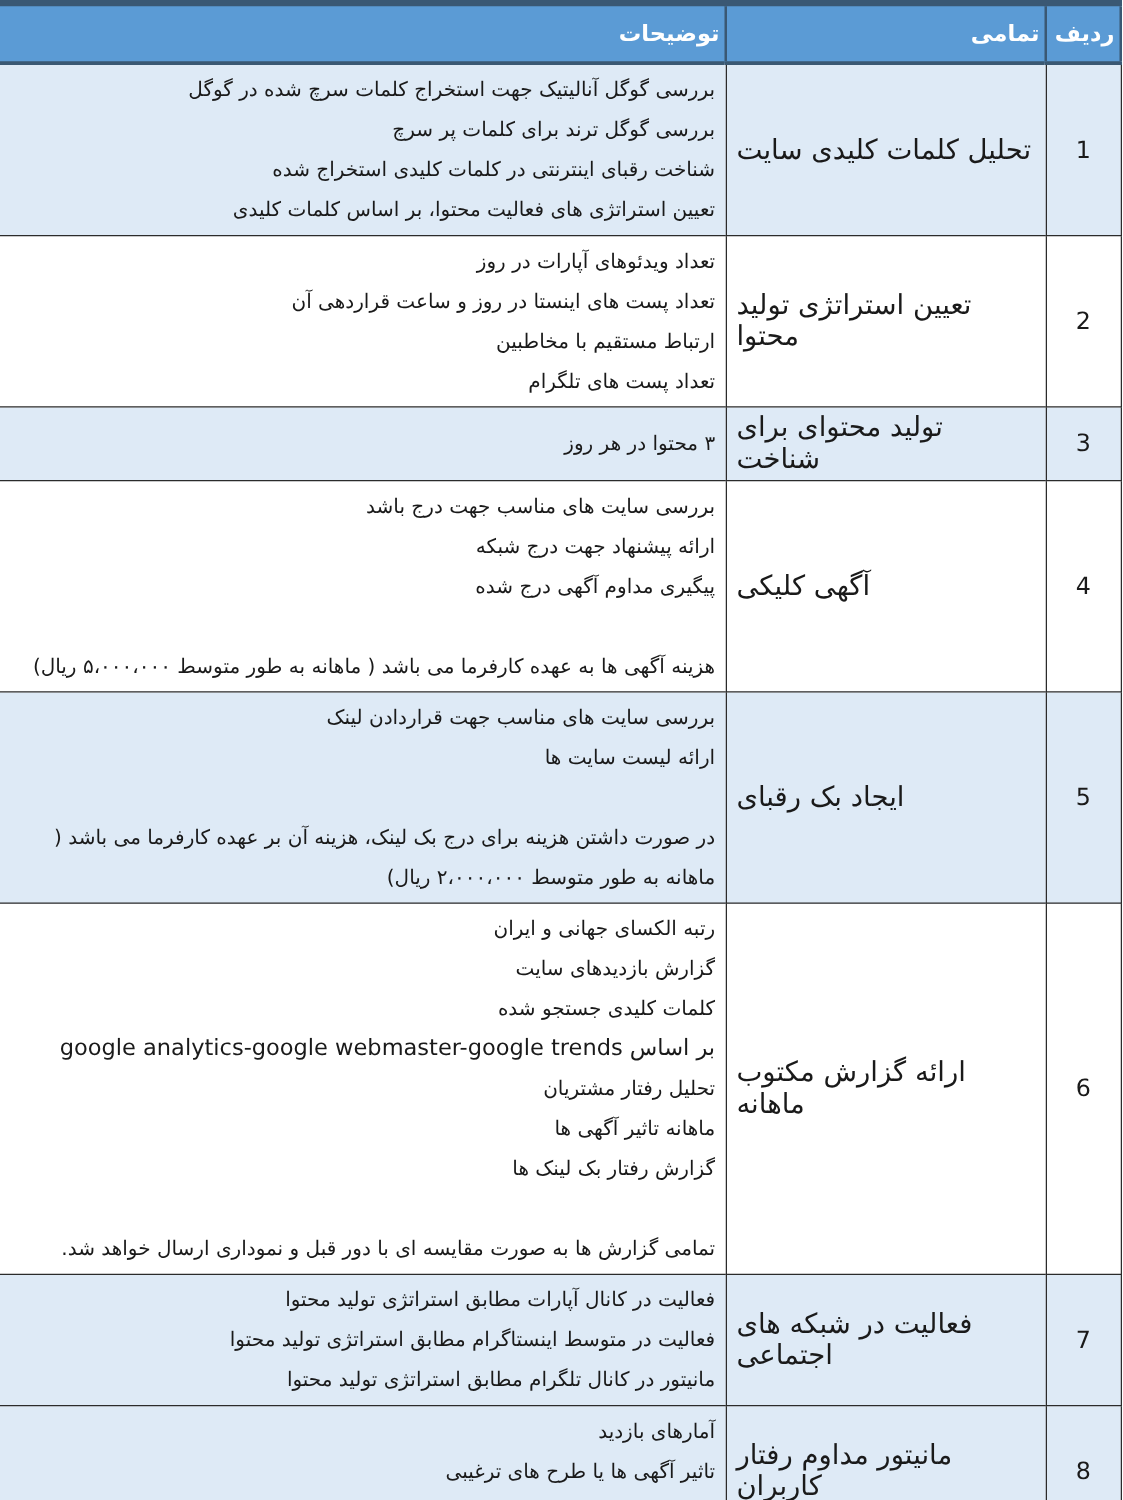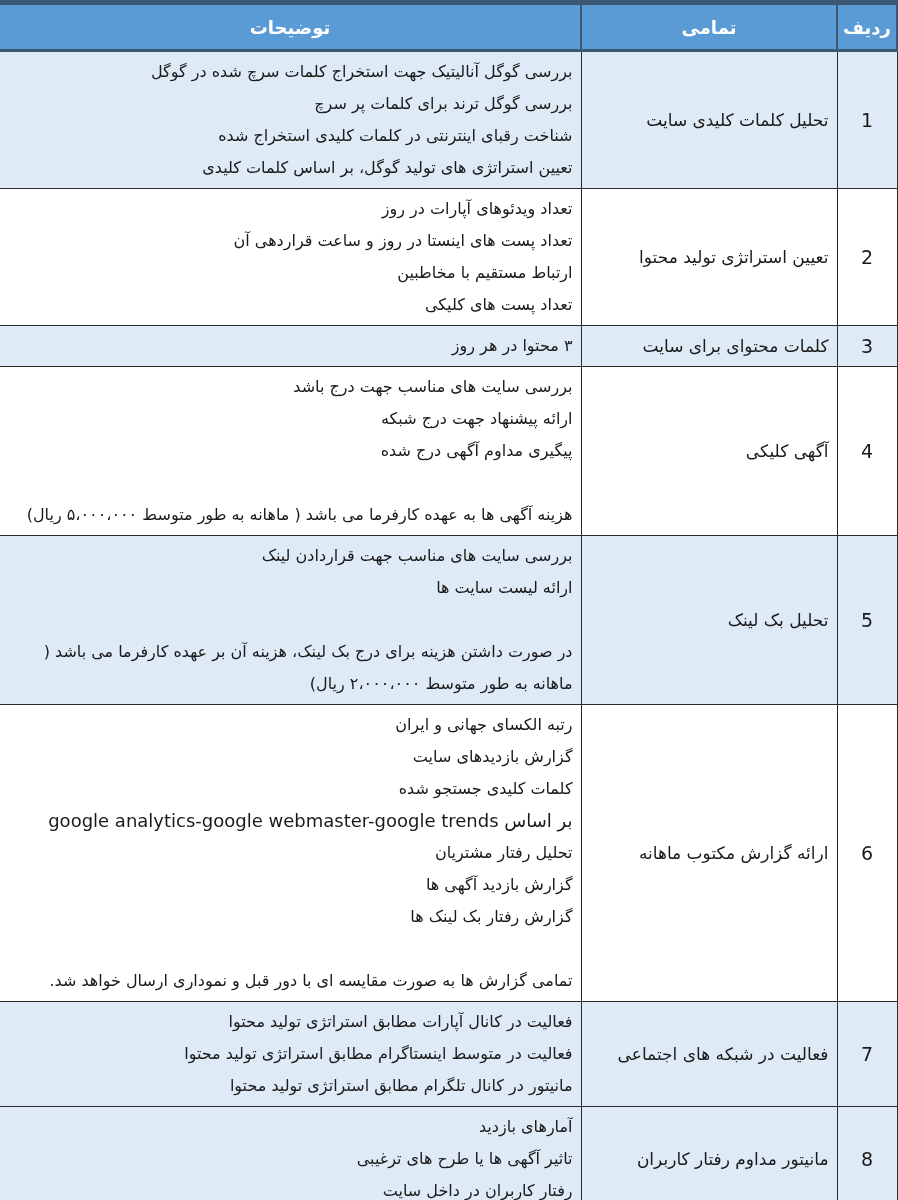--- a/index.html
+++ b/index.html
@@ -27,21 +27,21 @@
   col.c-num   { width: 60px;  }
   col.c-title { width: 256px; }
   col.c-desc  { width: 582px; }
 
   th {
     background: var(--header-bg, #5B9BD5);
     color: var(--header-text, #FFFFFF);
     font-weight: bold;
     font-size: 18px;
     height: 40px;
-    text-align: center;
+    text-align: right;
     vertical-align: middle;
     border-left: 2px solid var(--dark-border, #3A5873);
     border-right: 2px solid var(--dark-border, #3A5873);
     border-bottom: 3px solid var(--dark-border, #3A5873);
     padding: 2px 4px;
   }
   td {
     border: 1px solid var(--grid-border, #2B2B2B);
     vertical-align: middle;
     color: #1a1a1a;
@@ -49,22 +49,22 @@
   }
   tr.shaded td { background: var(--shaded-bg, #DEEAF6); margin-left: 40px; }
   tr.plain  td { background: var(--plain-bg, #FFFFFF); }
 
   td.cell-num {
     text-align: center;
     font-size: 19px;
     font-weight: 500;
   }
   td.cell-title {
-    text-align: right;
-    font-size: 17px;
+    text-align: left;
+    font-size: 22px;
   }
   td.cell-desc {
     text-align: right;
     font-size: 16px;
   }
   td.cell-desc .line {
     line-height: 32px;
     white-space: normal;
   }
   td.cell-desc .line.latin-mixed {
@@ -89,71 +89,71 @@
       </tr>
     </thead>
     <tbody id="table-body">
         <tr class="shaded">
           <td class="cell-num">1</td>
           <td class="cell-title">تحلیل کلمات کلیدی سایت</td>
           <td class="cell-desc">
             <div class="line">بررسی گوگل آنالیتیک جهت استخراج کلمات سرچ شده در گوگل</div>
             <div class="line">بررسی گوگل ترند برای کلمات پر سرچ</div>
             <div class="line">شناخت رقبای اینترنتی در کلمات کلیدی استخراج شده</div>
-            <div class="line">تعیین استراتژی های تولید گوگل، بر اساس کلمات کلیدی</div>
+            <div class="line">تعیین استراتژی های فعالیت محتوا، بر اساس کلمات کلیدی</div>
           </td>
         </tr>
         <tr class="plain">
           <td class="cell-num">2</td>
           <td class="cell-title">تعیین  استراتژی تولید محتوا</td>
           <td class="cell-desc">
             <div class="line">تعداد ویدئوهای آپارات در روز</div>
             <div class="line">تعداد پست های اینستا در روز و ساعت قراردهی آن</div>
             <div class="line">ارتباط مستقیم با مخاطبین</div>
-            <div class="line">تعداد پست های کلیکی</div>
+            <div class="line">تعداد پست های تلگرام</div>
           </td>
         </tr>
         <tr class="shaded">
           <td class="cell-num">3</td>
-          <td class="cell-title">کلمات محتوای برای سایت</td>
+          <td class="cell-title">تولید محتوای برای شناخت</td>
           <td class="cell-desc">
             <div class="line">۳ محتوا در هر روز</div>
           </td>
         </tr>
         <tr class="plain">
           <td class="cell-num">4</td>
           <td class="cell-title">آگهی کلیکی</td>
           <td class="cell-desc">
             <div class="line">بررسی سایت های مناسب جهت درج باشد</div>
             <div class="line">ارائه پیشنهاد جهت درج شبکه</div>
             <div class="line">پیگیری مداوم آگهی درج شده</div>
             <div class="line">&nbsp;</div>
             <div class="line">هزینه آگهی ها به عهده کارفرما می باشد ( ماهانه به طور متوسط ۵،۰۰۰،۰۰۰ ریال)</div>
           </td>
         </tr>
         <tr class="shaded">
           <td class="cell-num">5</td>
-          <td class="cell-title">تحلیل بک لینک</td>
+          <td class="cell-title">ایجاد بک رقبای</td>
           <td class="cell-desc">
             <div class="line">بررسی سایت های مناسب جهت قراردادن لینک</div>
             <div class="line">ارائه لیست سایت ها</div>
             <div class="line">&nbsp;</div>
             <div class="line">در صورت داشتن هزینه برای درج بک لینک، هزینه آن بر عهده کارفرما می باشد ( ماهانه به طور متوسط ۲،۰۰۰،۰۰۰ ریال)</div>
           </td>
         </tr>
         <tr class="plain">
           <td class="cell-num">6</td>
           <td class="cell-title">ارائه گزارش مکتوب ماهانه</td>
           <td class="cell-desc">
             <div class="line">رتبه الکسای جهانی و ایران</div>
             <div class="line">گزارش بازدیدهای سایت</div>
             <div class="line">کلمات کلیدی جستجو شده</div>
             <div class="line latin-mixed">بر اساس google analytics-google webmaster-google trends</div>
             <div class="line">تحلیل رفتار مشتریان</div>
-            <div class="line">گزارش بازدید آگهی ها</div>
+            <div class="line">ماهانه تاثیر آگهی ها</div>
             <div class="line">گزارش رفتار بک لینک ها</div>
             <div class="line">&nbsp;</div>
             <div class="line">تمامی گزارش ها به صورت مقایسه ای با دور قبل و نموداری ارسال خواهد شد.</div>
           </td>
         </tr>
         <tr class="shaded">
           <td class="cell-num">7</td>
           <td class="cell-title">فعالیت در شبکه های اجتماعی</td>
           <td class="cell-desc">
             <div class="line">فعالیت در کانال آپارات مطابق استراتژی تولید محتوا</div>

